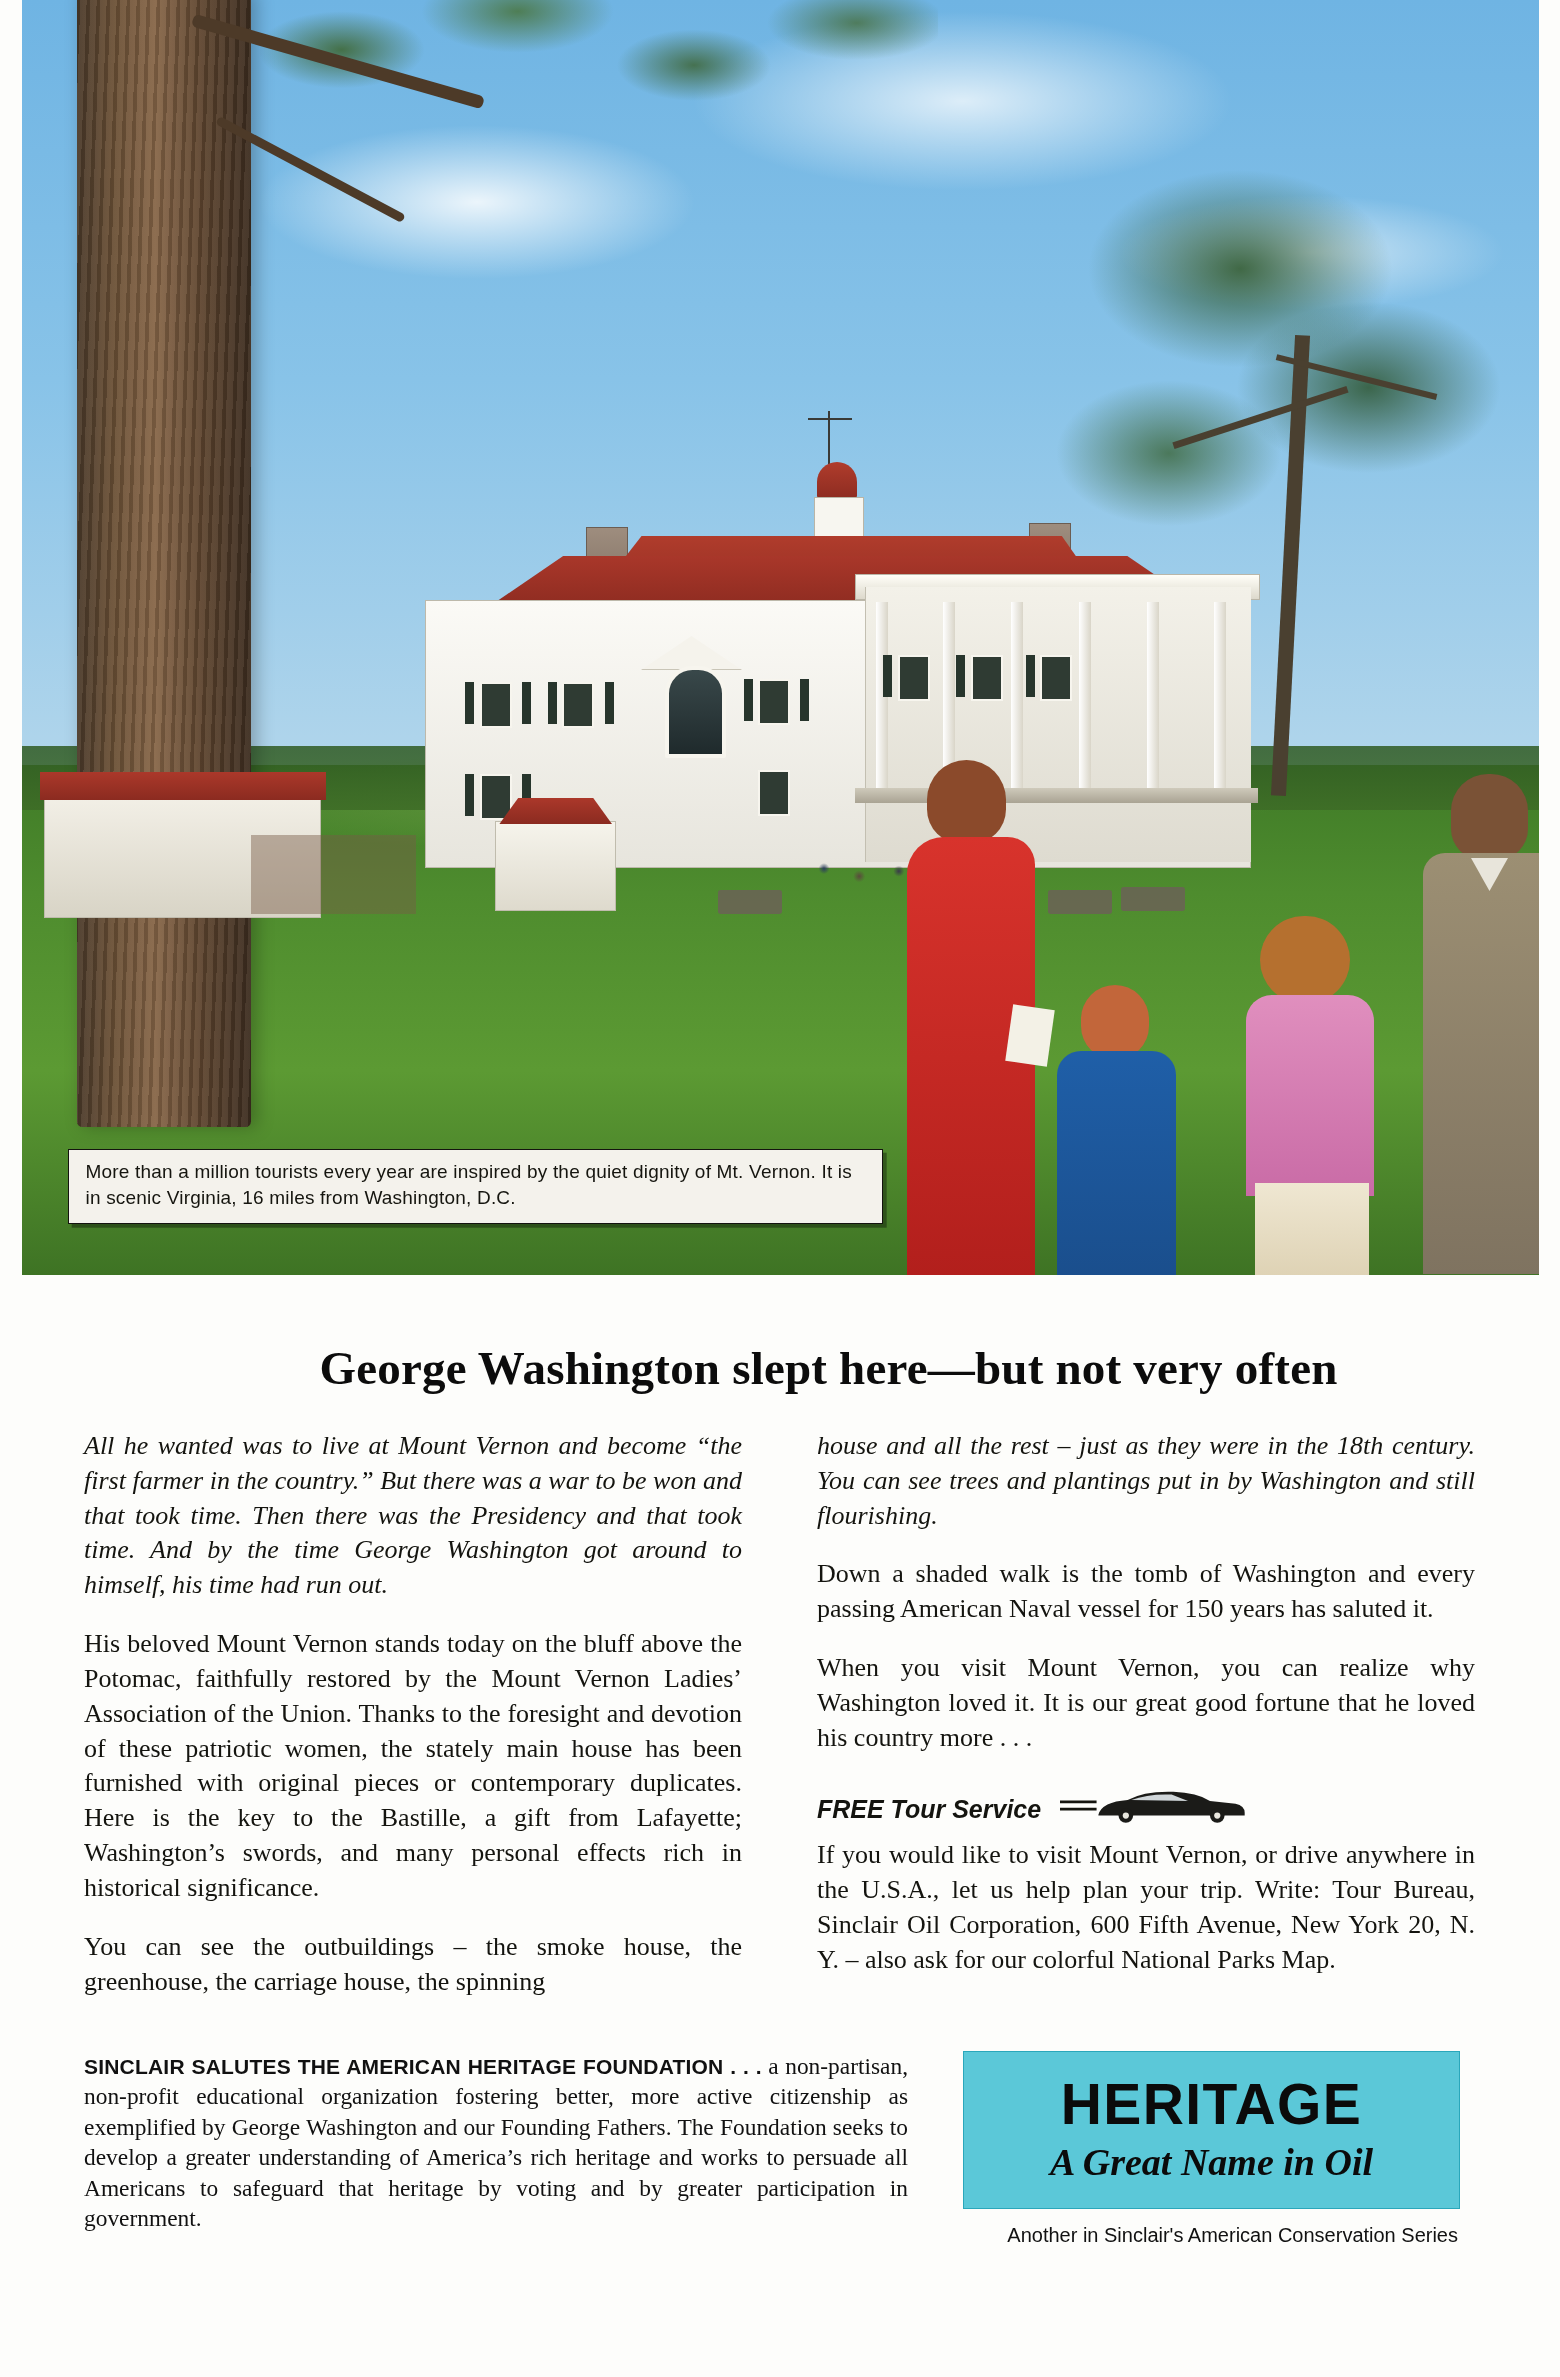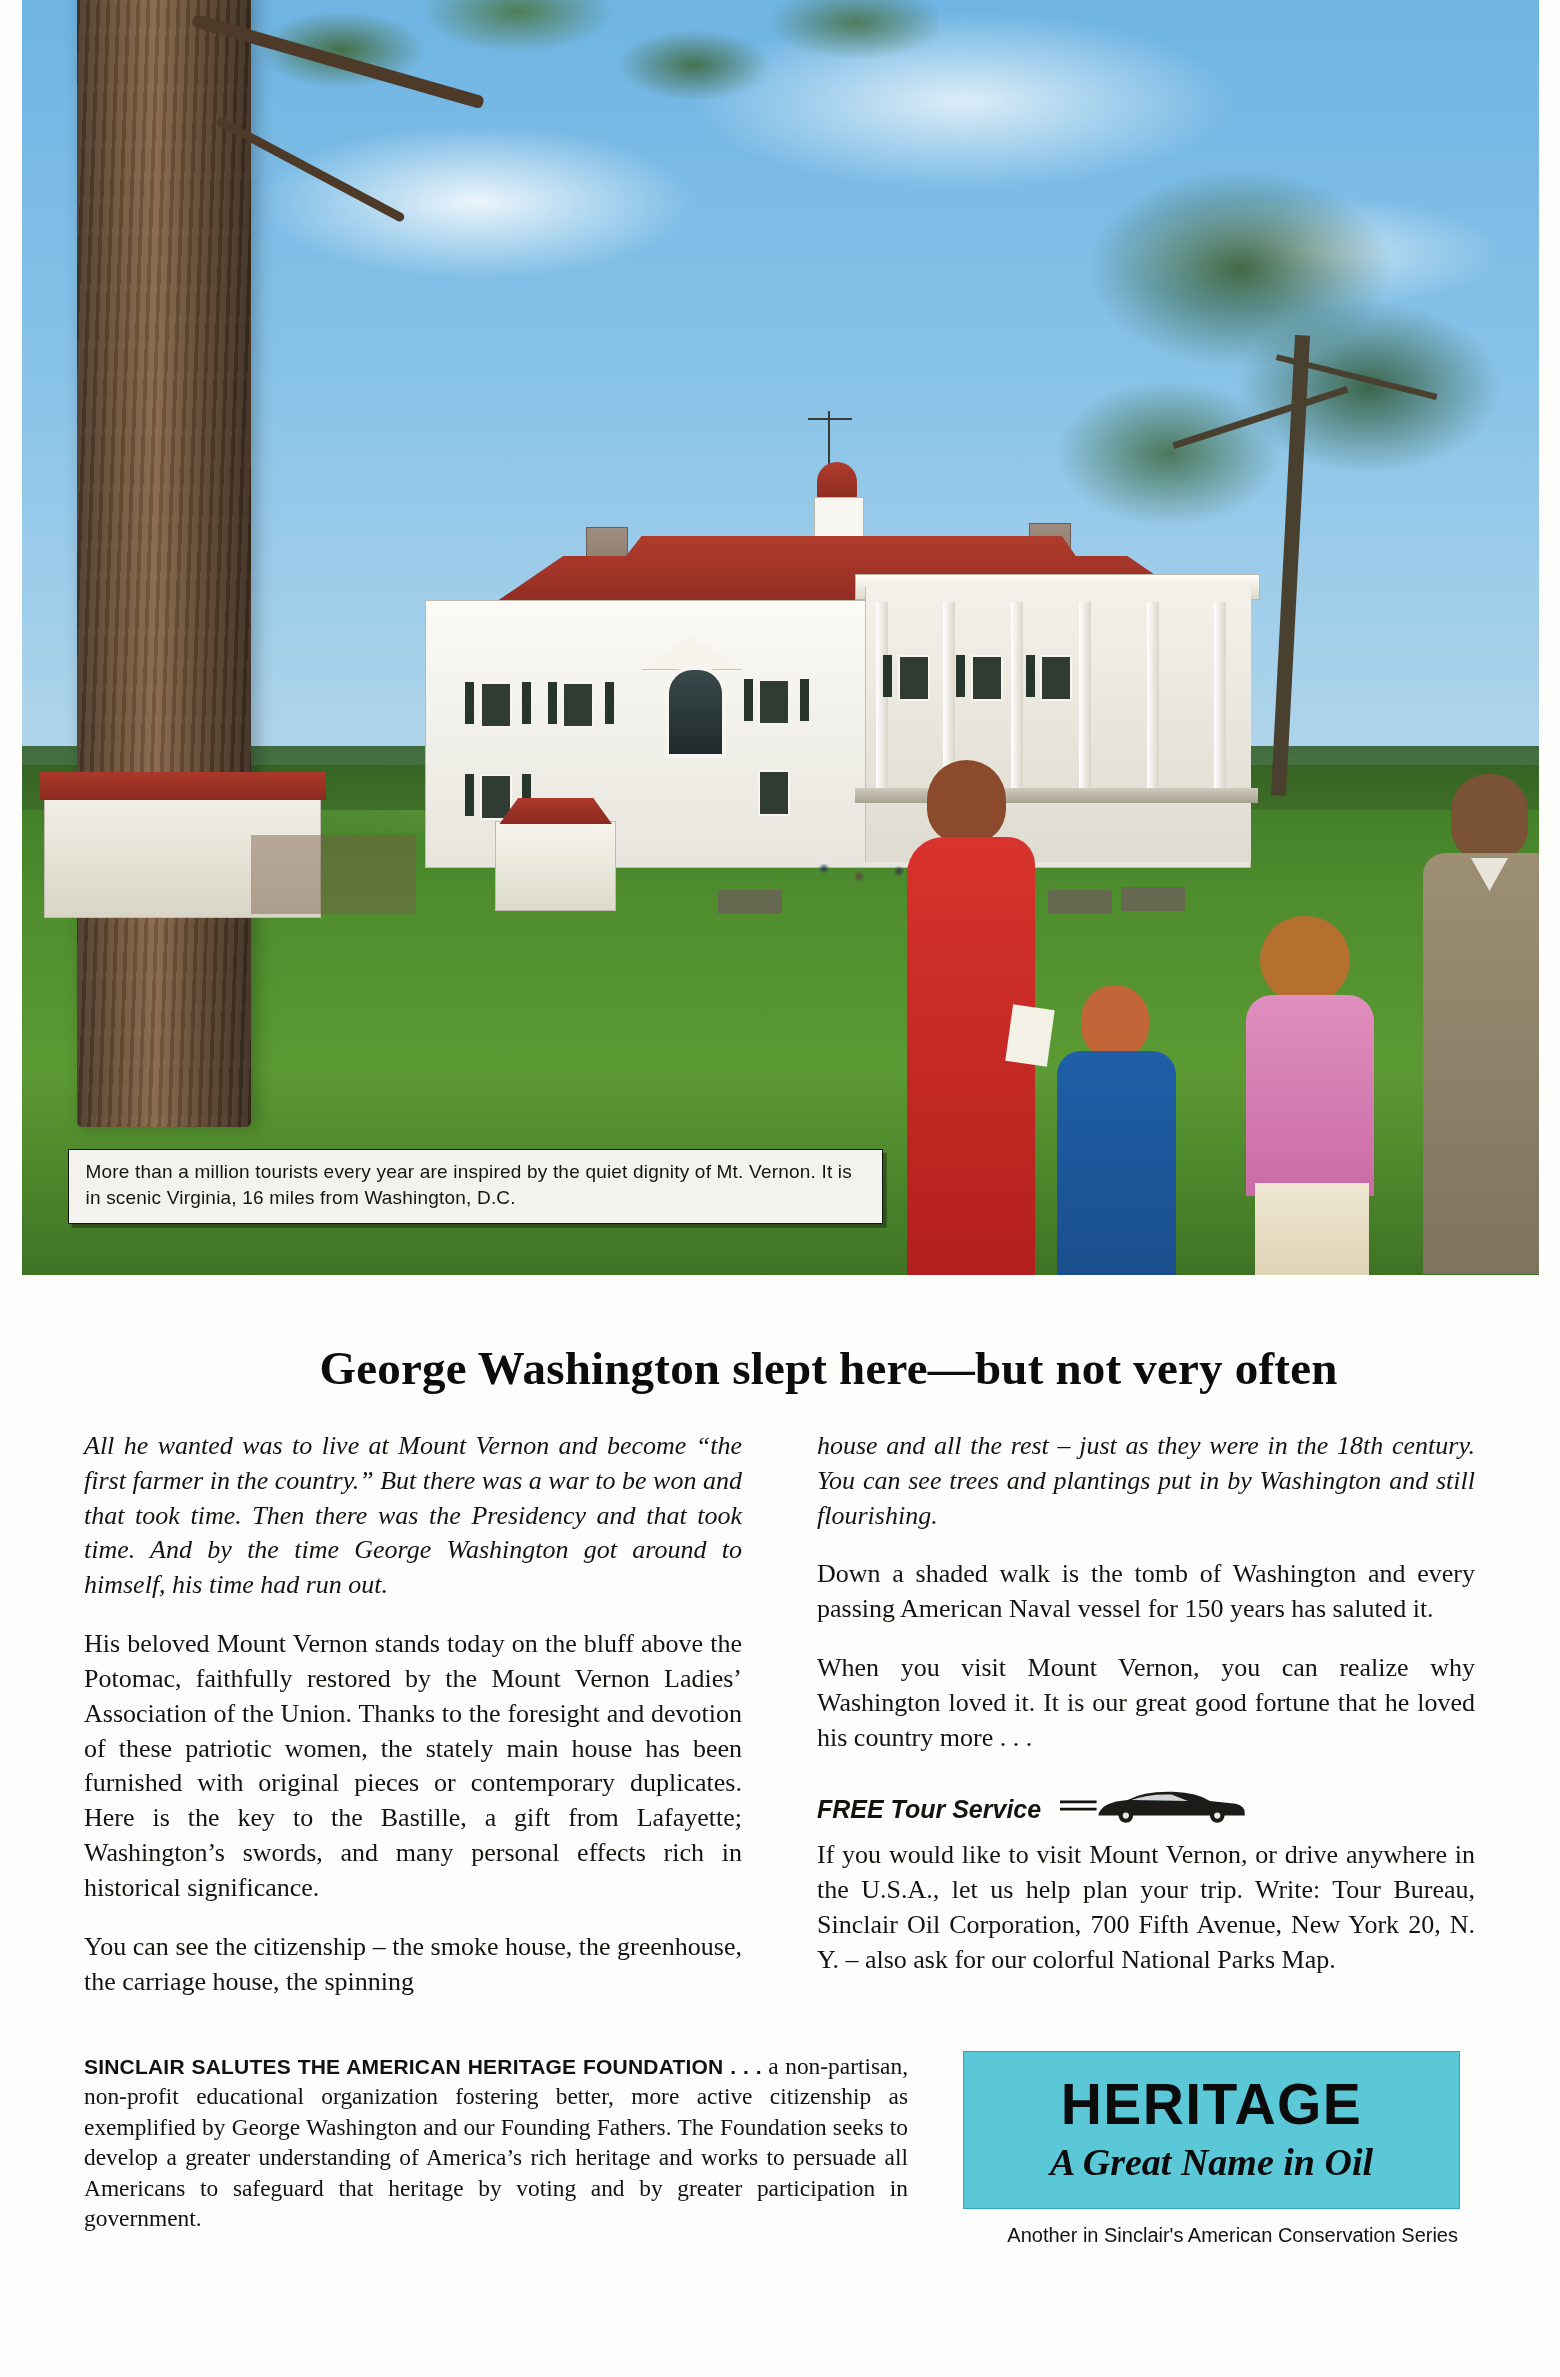--- a/index.html
+++ b/index.html
@@ -446,21 +446,21 @@
 
     <div class="caption">More than a million tourists every year are inspired by the quiet dignity of Mt. Vernon. It is in scenic Virginia, 16 miles from Washington, D.C.</div>
   </div>
 
   <h1 class="headline">George Washington slept here—but not very often</h1>
 
   <div class="cols">
     <div class="col-left">
       <p class="first">All he wanted was to live at Mount Vernon and become “the first farmer in the country.” But there was a war to be won and that took time. Then there was the Presidency and that took time. And by the time George Washington got around to himself, his time had run out.</p>
       <p>His beloved Mount Vernon stands today on the bluff above the Potomac, faithfully restored by the Mount Vernon Ladies’ Association of the Union. Thanks to the foresight and devotion of these patriotic women, the stately main house has been furnished with original pieces or contemporary duplicates. Here is the key to the Bastille, a gift from Lafayette; Washington’s swords, and many personal effects rich in historical significance.</p>
-      <p>You can see the citizenship – the smoke house, the greenhouse, the carriage house, the spinning</p>
+      <p>You can see the outbuildings – the smoke house, the greenhouse, the carriage house, the spinning</p>
     </div>
     <div class="col-right">
       <p class="first">house and all the rest – just as they were in the 18th century. You can see trees and plantings put in by Washington and still flourishing.</p>
       <p>Down a shaded walk is the tomb of Washington and every passing American Naval vessel for 150 years has saluted it.</p>
       <p>When you visit Mount Vernon, you can realize why Washington loved it. It is our great good fortune that he loved his country more . . .</p>
 
       <div class="free-tour">
         <span class="lbl">FREE Tour Service</span>
         <span class="car">
           <svg width="192" height="37" viewBox="0 0 210 40">
@@ -469,21 +469,21 @@
             <path d="M42 30 Q46 16 74 14 Q92 4 124 5 Q150 6 164 15 L192 18 Q202 20 202 28 L202 31 L42 31 Z" fill="#1b1b18"></path>
             <circle cx="72" cy="31" r="8" fill="#1b1b18"></circle>
             <circle cx="72" cy="31" r="3.4" fill="#e9e7de"></circle>
             <circle cx="172" cy="31" r="8" fill="#1b1b18"></circle>
             <circle cx="172" cy="31" r="3.4" fill="#e9e7de"></circle>
             <path d="M78 14 Q96 7 122 8 L140 15 Z" fill="#cfd5d8"></path>
           </svg>
         </span>
       </div>
 
-      <p>If you would like to visit Mount Vernon, or drive anywhere in the U.S.A., let us help plan your trip. Write: Tour Bureau, Sinclair Oil Corporation, 700 Fifth Avenue, New York 20, N. Y. – also ask for our colorful National Parks Map.</p>
+      <p>If you would like to visit Mount Vernon, or drive anywhere in the U.S.A., let us help plan your trip. Write: Tour Bureau, Sinclair Oil Corporation, 600 Fifth Avenue, New York 20, N. Y. – also ask for our colorful National Parks Map.</p>
     </div>
   </div>
 
   <div class="footer">
     <div class="foot-text">
       <b>SINCLAIR SALUTES THE AMERICAN HERITAGE FOUNDATION . . .</b><span> a non-partisan, non-profit educational organization fostering better, more active citizenship as exemplified by George Washington and our Founding Fathers. The Foundation seeks to develop a greater understanding of America’s rich heritage and works to persuade all Americans to safeguard that heritage by voting and by greater participation in government.</span>
     </div>
     <div class="logo-block">
       <div class="logo-box">
         <div class="logo-name">HERITAGE</div>

